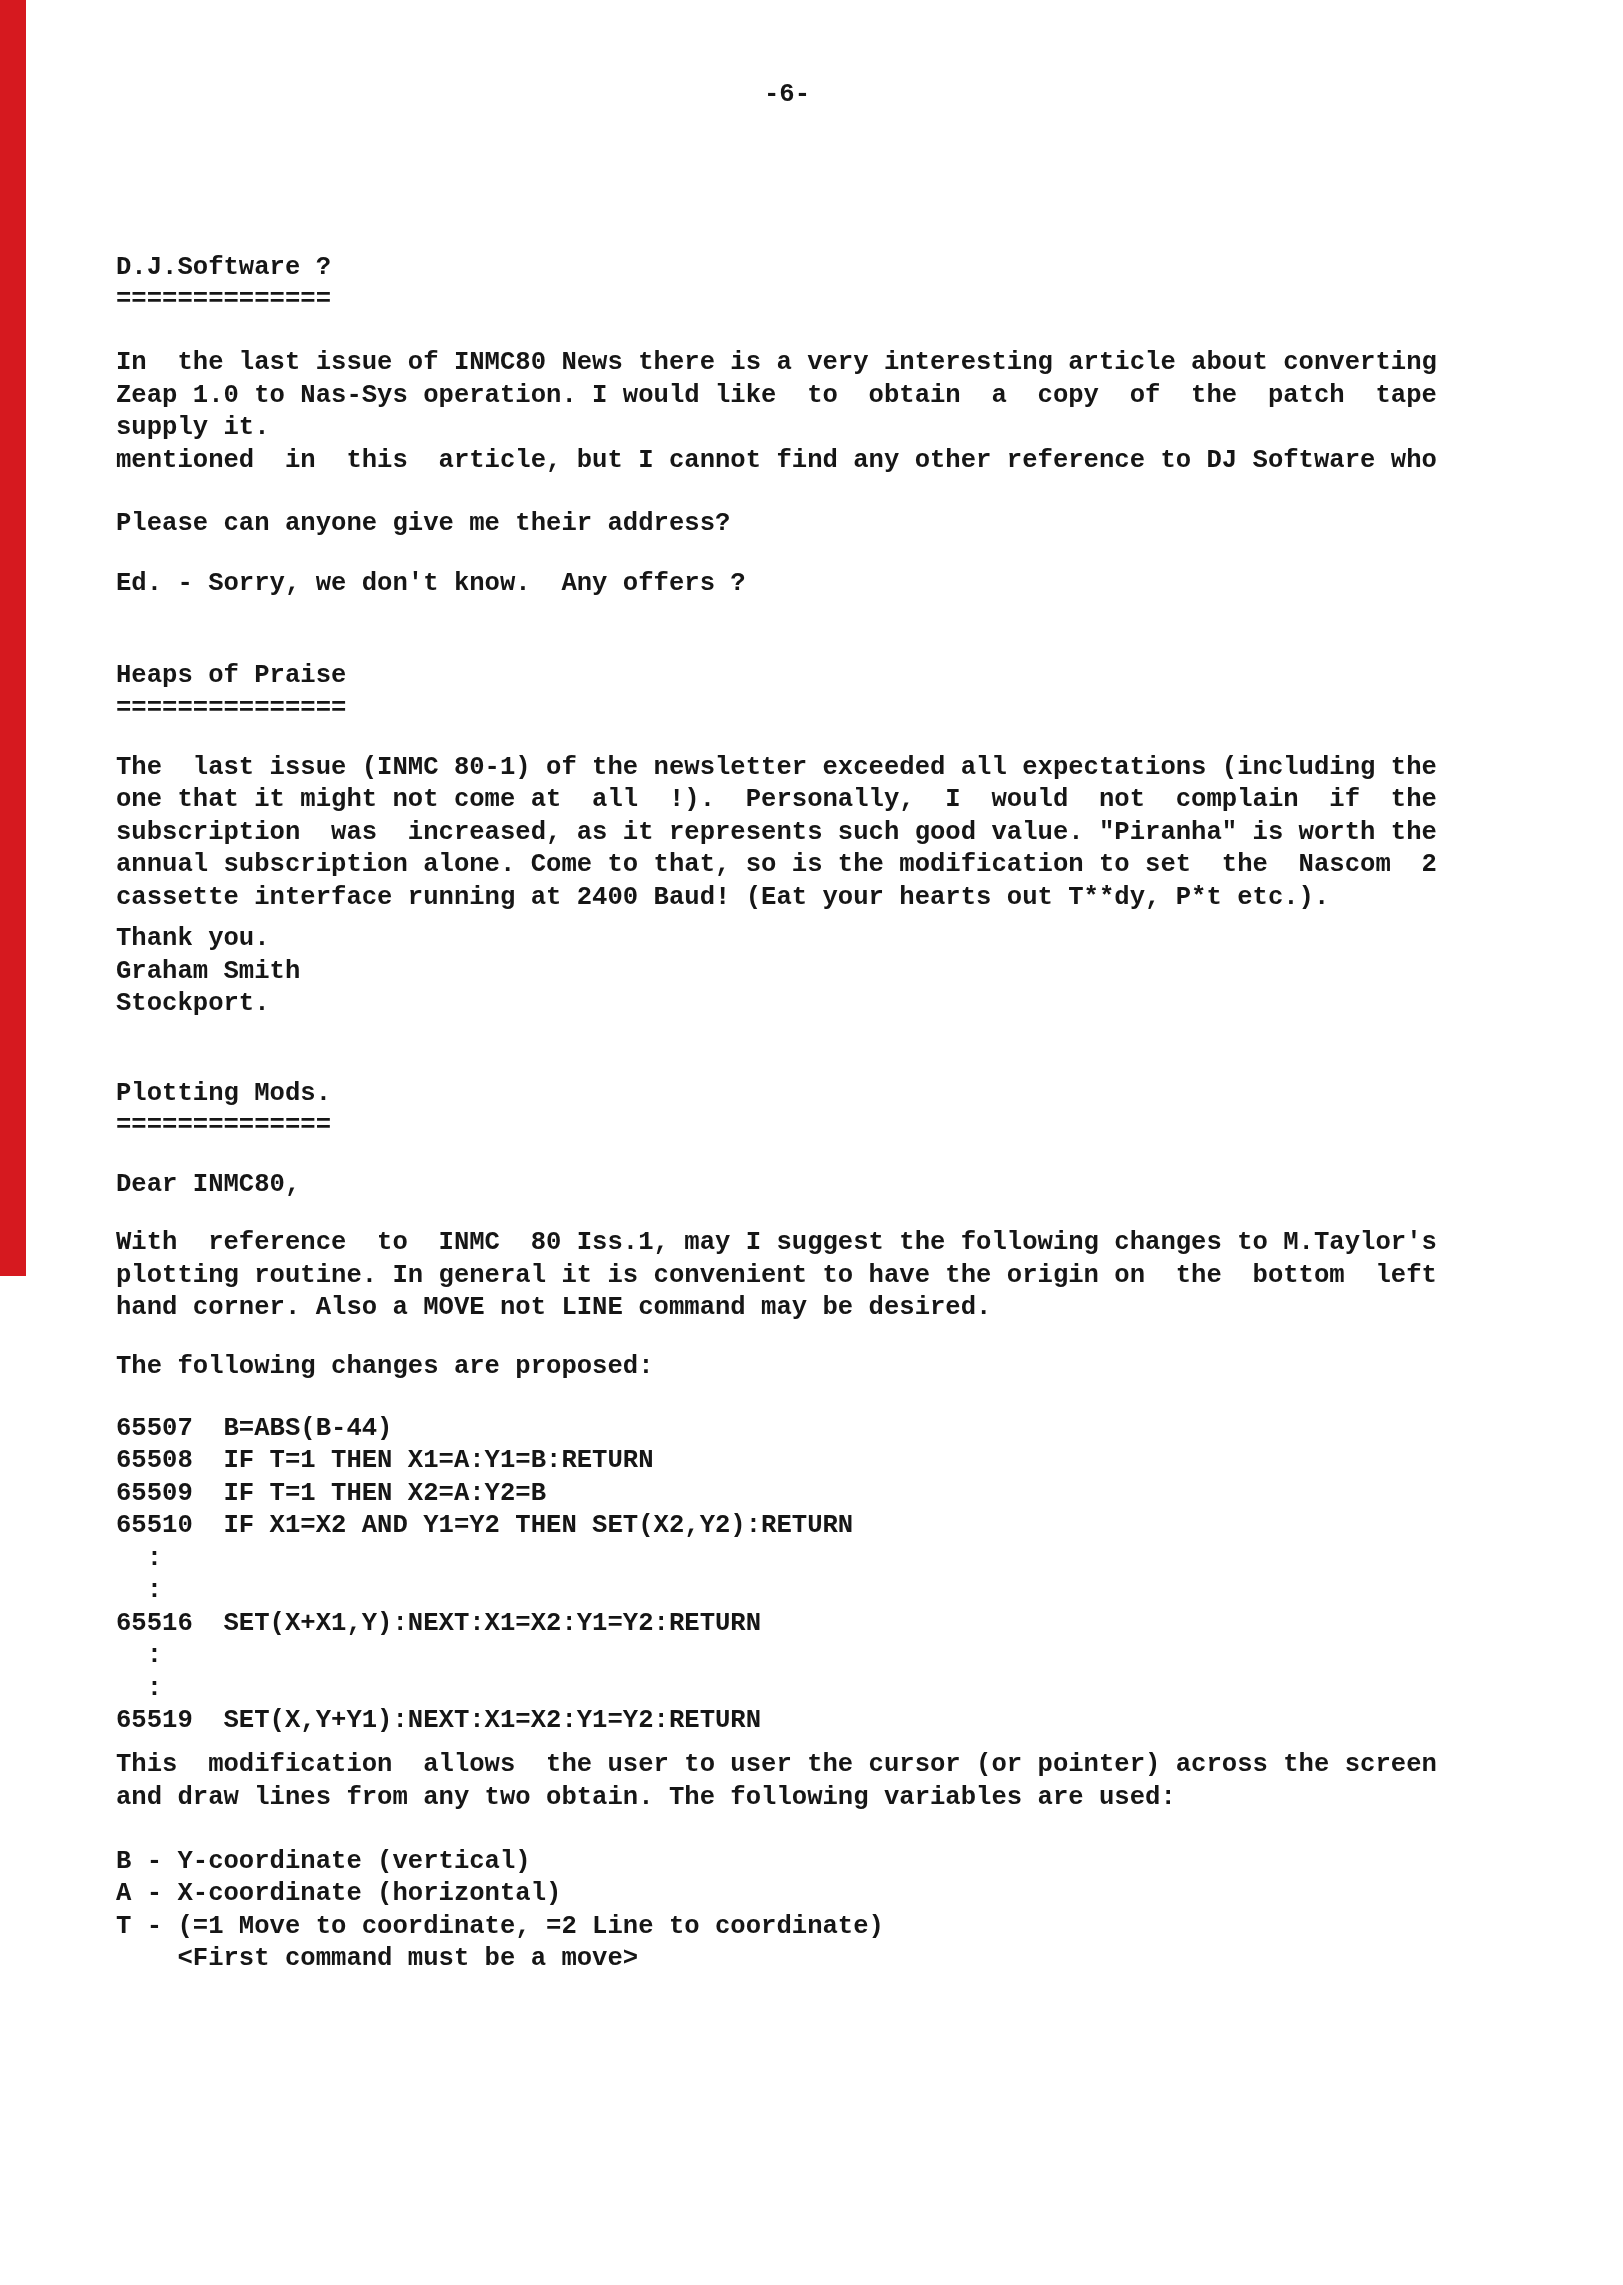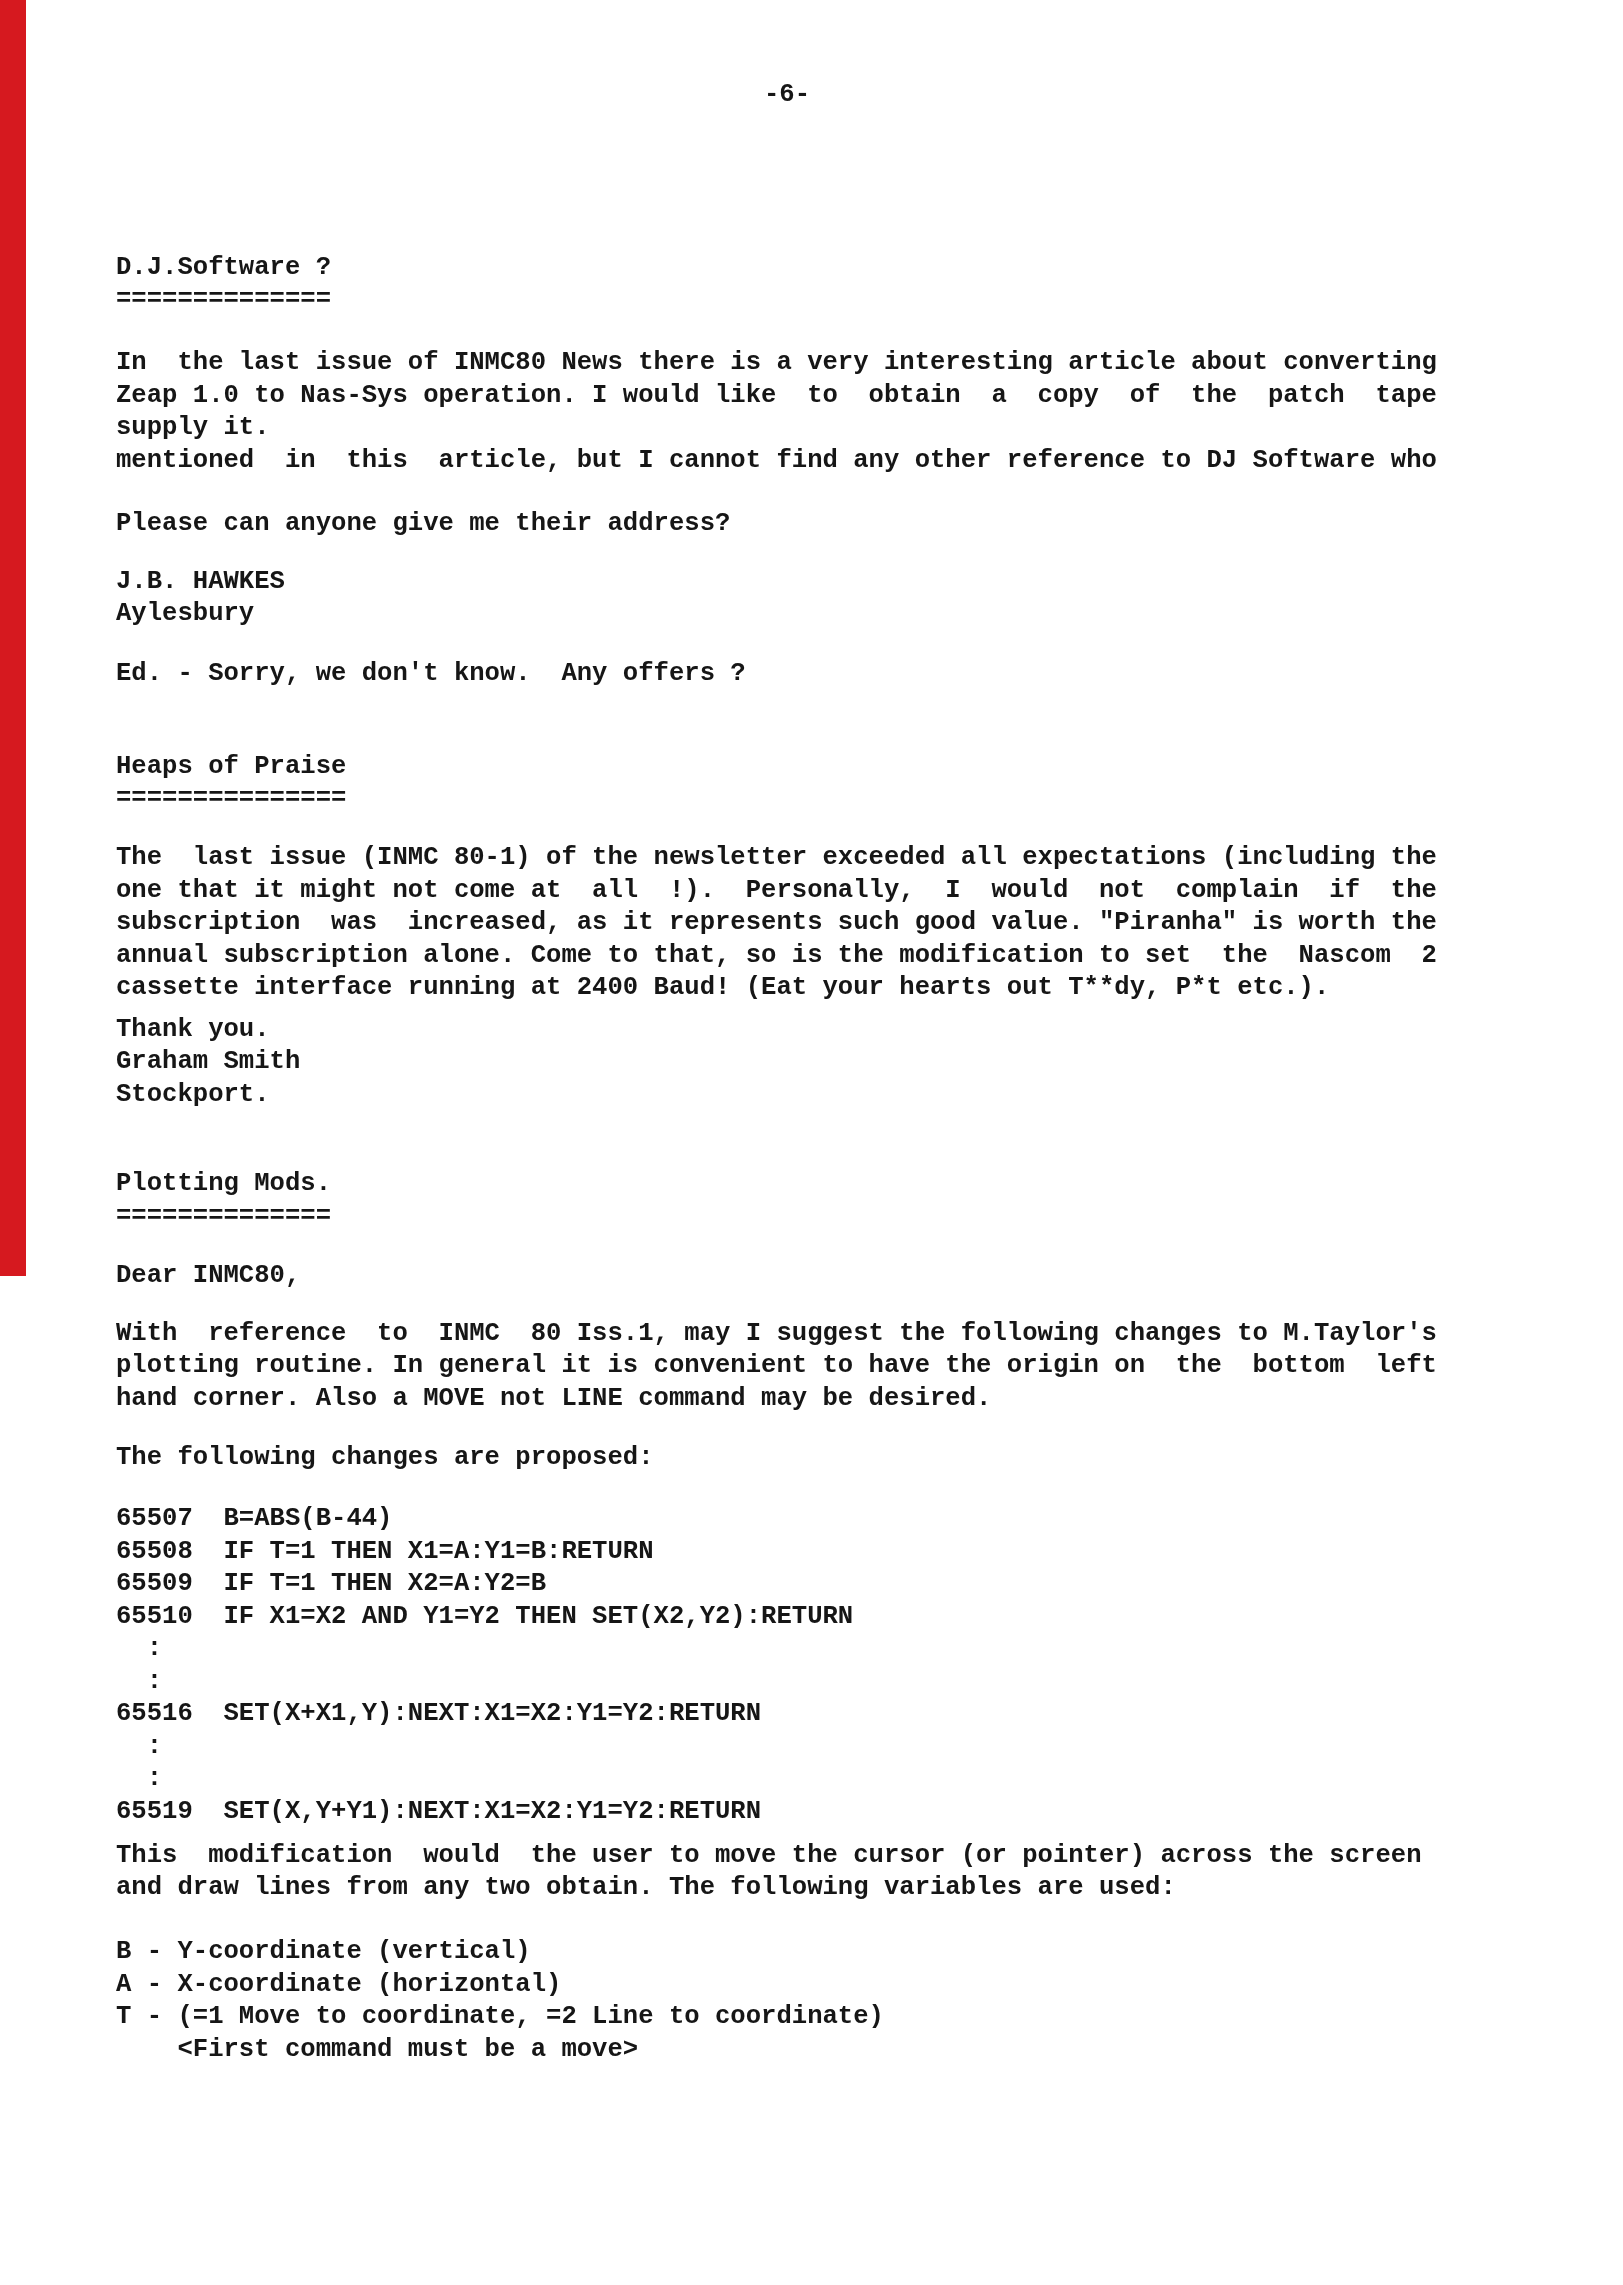--- a/index.html
+++ b/index.html
@@ -65,24 +65,20 @@
       <div class="ln">In  the last issue of INMC80 News there is a very interesting article about converting</div>
       <div class="ln">Zeap 1.0 to Nas-Sys operation. I would like  to  obtain  a  copy  of  the  patch  tape</div>
       <div class="ln">supply it.</div>
       <div class="ln">mentioned  in  this  article, but I cannot find any other reference to DJ Software who</div>
     </section>
 
     <section class="blk" style="margin-top:30.5px">
       <div class="ln">Please can anyone give me their address?</div>
     </section>
 
-    <section class="blk" style="margin-top:25.6px">
-      <div class="ln">J.B. HAWKES</div>
-      <div class="ln">Aylesbury</div>
-    </section>
 
     <section class="blk" style="margin-top:27.6px">
       <div class="ln">Ed. - Sorry, we don't know.  Any offers ?</div>
     </section>
 
     <section class="blk" style="margin-top:60px">
       <div class="ln">Heaps of Praise</div>
       <div class="ln">===============</div>
     </section>
 
@@ -126,21 +122,21 @@
       <div class="ln">65510  IF X1=X2 AND Y1=Y2 THEN SET(X2,Y2):RETURN</div>
       <div class="ln">  :</div>
       <div class="ln">  :</div>
       <div class="ln">65516  SET(X+X1,Y):NEXT:X1=X2:Y1=Y2:RETURN</div>
       <div class="ln">  :</div>
       <div class="ln">  :</div>
       <div class="ln">65519  SET(X,Y+Y1):NEXT:X1=X2:Y1=Y2:RETURN</div>
     </section>
 
     <section class="blk" style="margin-top:11.8px">
-      <div class="ln">This  modification  would  the user to move the cursor (or pointer) across the screen</div>
+      <div class="ln">This  modification  allows  the user to user the cursor (or pointer) across the screen</div>
       <div class="ln">and draw lines from any two obtain. The following variables are used:</div>
     </section>
 
     <section class="blk" style="margin-top:31.5px">
       <div class="ln">B - Y-coordinate (vertical)</div>
       <div class="ln">A - X-coordinate (horizontal)</div>
       <div class="ln">T - (=1 Move to coordinate, =2 Line to coordinate)</div>
       <div class="ln">    &lt;First command must be a move&gt;</div>
     </section>
 

